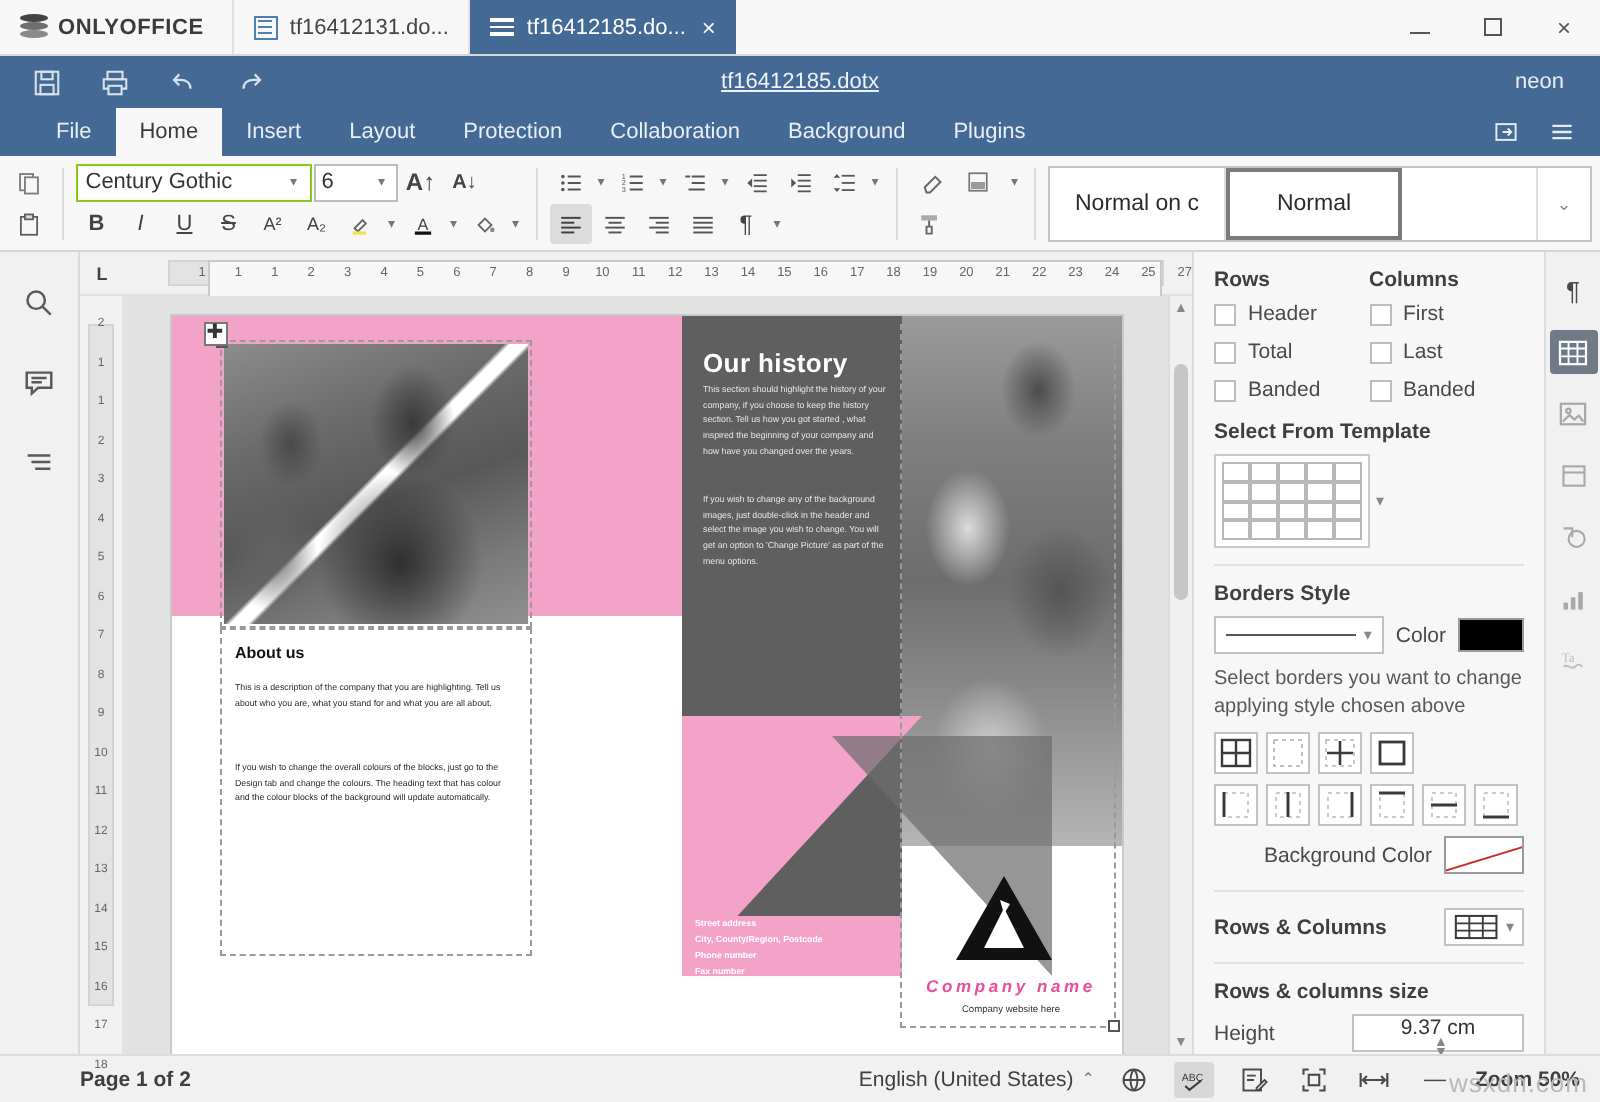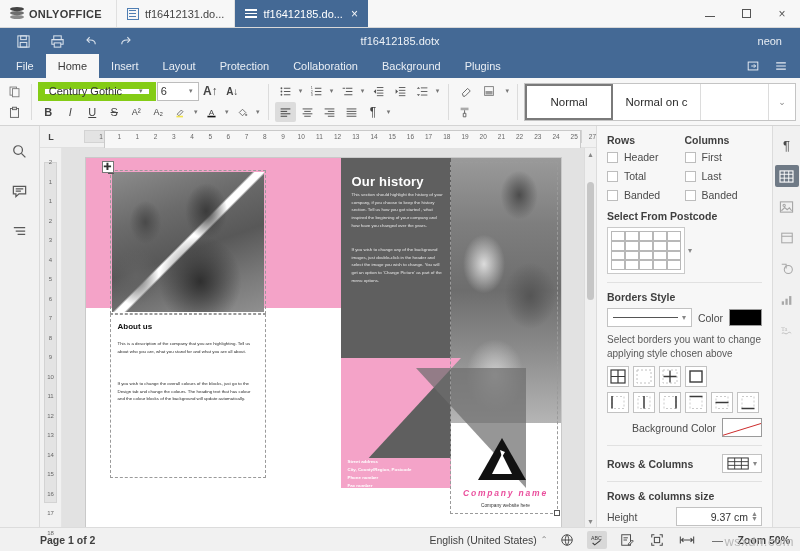--- a/index.html
+++ b/index.html
@@ -57,25 +57,25 @@
   .winbtn { width: 36px; height: 27px; display:flex; align-items:center; justify-content:center; color:#555; font-size:12px; }
   .winbtn .sq { width:9px; height:9px; border:1px solid #555; }
   .winbtn .mn { width:10px; height:1px; background:#555; margin-top:6px; }
 
   
   .bluehead { background: #446995; color: #fff; }
   .quickrow { height: 26px; display: flex; align-items: center; padding: 0 6px; position: relative; }
   .qbtn { width: 34px; height: 24px; display:flex; align-items:center; justify-content:center; opacity:.92; }
   .doctitle {
     position:absolute; left:0; right:0; text-align:center;
-    font-size: 11px; color:#eef2f7; pointer-events:none;
+    font-size: 11px; color:#eef2f7; pointer-events:none;text-decoration:underline;
   }
   .username { margin-left:auto; font-size:11px; color:#e8edf3; padding-right: 12px; }
 
-  .menurow { height: 24px; display:flex; align-items:stretch; padding-left: 4px; }
+  .menurow { height: 24px; display:flex; align-items:stretch; padding-left: 16px; }
   .menuitem {
     padding: 0 12px; display:flex; align-items:center;
     font-size: 11px; color:#e9eef4;
   }
   .menuitem.active { background:#f7f7f7; color:#3a3a3a; }
   .menurow .rightgrp { margin-left:auto; display:flex; align-items:center; gap:2px; padding-right: 6px; }
   .mi-icon { width:26px; height:24px; display:flex; align-items:center; justify-content:center; }
 
   
   .ribbon {
@@ -87,21 +87,21 @@
   .col2 { display:flex; flex-direction:column; justify-content:center; gap:1px; }
   .rowi { display:flex; align-items:center; gap:1px; }
   .ibtn {
     width: 21px; height: 20px; display:flex; align-items:center; justify-content:center;
     color:#444; font-size: 11px; border-radius:2px;
   }
   .ibtn.wide { width: 26px; }
   .ibtn.sel { background:#dcdcdc; }
   .caret { font-size: 7px; color:#777; width:8px; display:flex; align-items:center; justify-content:center;}
   .fontbox {
-    width: 118px; height: 19px; background:#fff; border:7px solid #84cc16;
+    width: 118px; height: 19px; background:#fff; border:1px solid #84cc16;
     display:flex; align-items:center; padding: 0 4px; font-size: 11px; color:#333;
   }
   .fontbox .v { flex:1; overflow:hidden; white-space:nowrap; }
   .sizebox { width: 42px; height: 19px; background:#fff; border:1px solid #bdbdbd;
     display:flex; align-items:center; padding: 0 3px; font-size: 11px; color:#333; }
   .sizebox .v { flex:1; }
   .stylebox { display:flex; align-items:stretch; height: 38px; border:1px solid #c4c4c4; background:#fff; }
   .stylecell {
     width: 88px; display:flex; align-items:center; justify-content:center;
     font-size: 11.5px; color:#2b2b2b; border-right:1px solid #dcdcdc;
@@ -223,21 +223,21 @@
   .rowline { display:flex; align-items:center; gap:6px; }
   .lbl { font-size:10.5px; color:#4a4a4a; }
   .swatch-black { width:36px; height:17px; background:#000; border:1px solid #9a9a9a; }
   .hint { font-size:10px; color:#595959; line-height:1.35; margin: 6px 0 6px; }
   .bgrid { display:flex; gap:4px; margin-bottom:5px; }
   .bcell { width:22px; height:21px; border:1px solid #c2c2c2; background:#fff; position:relative; }
   .bgwrap { display:flex; align-items:center; justify-content:flex-end; gap:6px; margin-top:4px; }
   .bg-sw { width:40px; height:19px; background:#fff; border:1px solid #9a9a9a; position:relative; overflow:hidden; }
   .bg-sw::after{ content:""; position:absolute; left:-4px; top:50%; width:52px; height:1.4px; background:#cc2b2b; transform: rotate(-17deg); }
   .rc-btn { width:40px; height:19px; background:#fff; border:1px solid #c2c2c2; display:flex; align-items:center; justify-content:center; gap:2px;}
-  .spin { width: 86px; height:19px; background:#fff; border:1px solid #c2c2c2; display:flex; align-items:center; padding:0 3px; }
+  .spin { width: 86px; height:19px; background:#fff; border:1px solid #c2c2c2; display:flex; align-items:center; padding:0 3px;flex-direction:column; }
   .spin .v { flex:1; text-align:right; font-size:10.5px; color:#333; }
   .spin .arrows { display:flex; flex-direction:column; line-height:.7; font-size:7px; color:#888; padding-left:3px; }
   .fieldrow { display:flex; align-items:center; justify-content:space-between; margin-bottom:6px; }
 
   .iconrail {
     width: 28px; background:#f1f1f1; border-left:1px solid #dcdcdc;
     display:flex; flex-direction:column; align-items:center; padding-top:8px; gap: 9px;
   }
   .ir-btn { width:24px; height:22px; display:flex; align-items:center; justify-content:center; color:#a8a8a8; }
   .ir-btn.dark { color:#4a4a4a; }
@@ -593,22 +593,22 @@
                 <path d="M7.5 6v3.5M6 9.5h3v4H6z"></path>
             </svg>
           </div>
         </div>
       </div>
     </div>
 
     <div class="sep"></div>
 
     <div class="stylebox">
+      <div class="stylecell">Normal on c</div>
       <div class="stylecell cur">Normal</div>
-      <div class="stylecell">Normal on c</div>
       <div class="stylecell blank"></div>
       <div class="stylecell arrow">
         <span>⌄</span>
       </div>
     </div>
   </div>
 
   <div class="body">
 
     <div class="leftrail">
@@ -794,21 +794,21 @@
             <span class="box"></span>
             <span>Last</span>
           </label>
           <label class="chk">
             <span class="box"></span>
             <span>Banded</span>
           </label>
         </div>
       </div>
 
-      <div class="rp-h" style="margin-top:2px">Select From Postcode</div>
+      <div class="rp-h" style="margin-top:2px">Select From Template</div>
       <div class="tmplwrap">
         <div class="tmpl">
           <div class="tmplgrid">
             <i></i>
               <i></i>
               <i></i>
               <i></i>
               <i></i>
             <i></i>
               <i></i>

